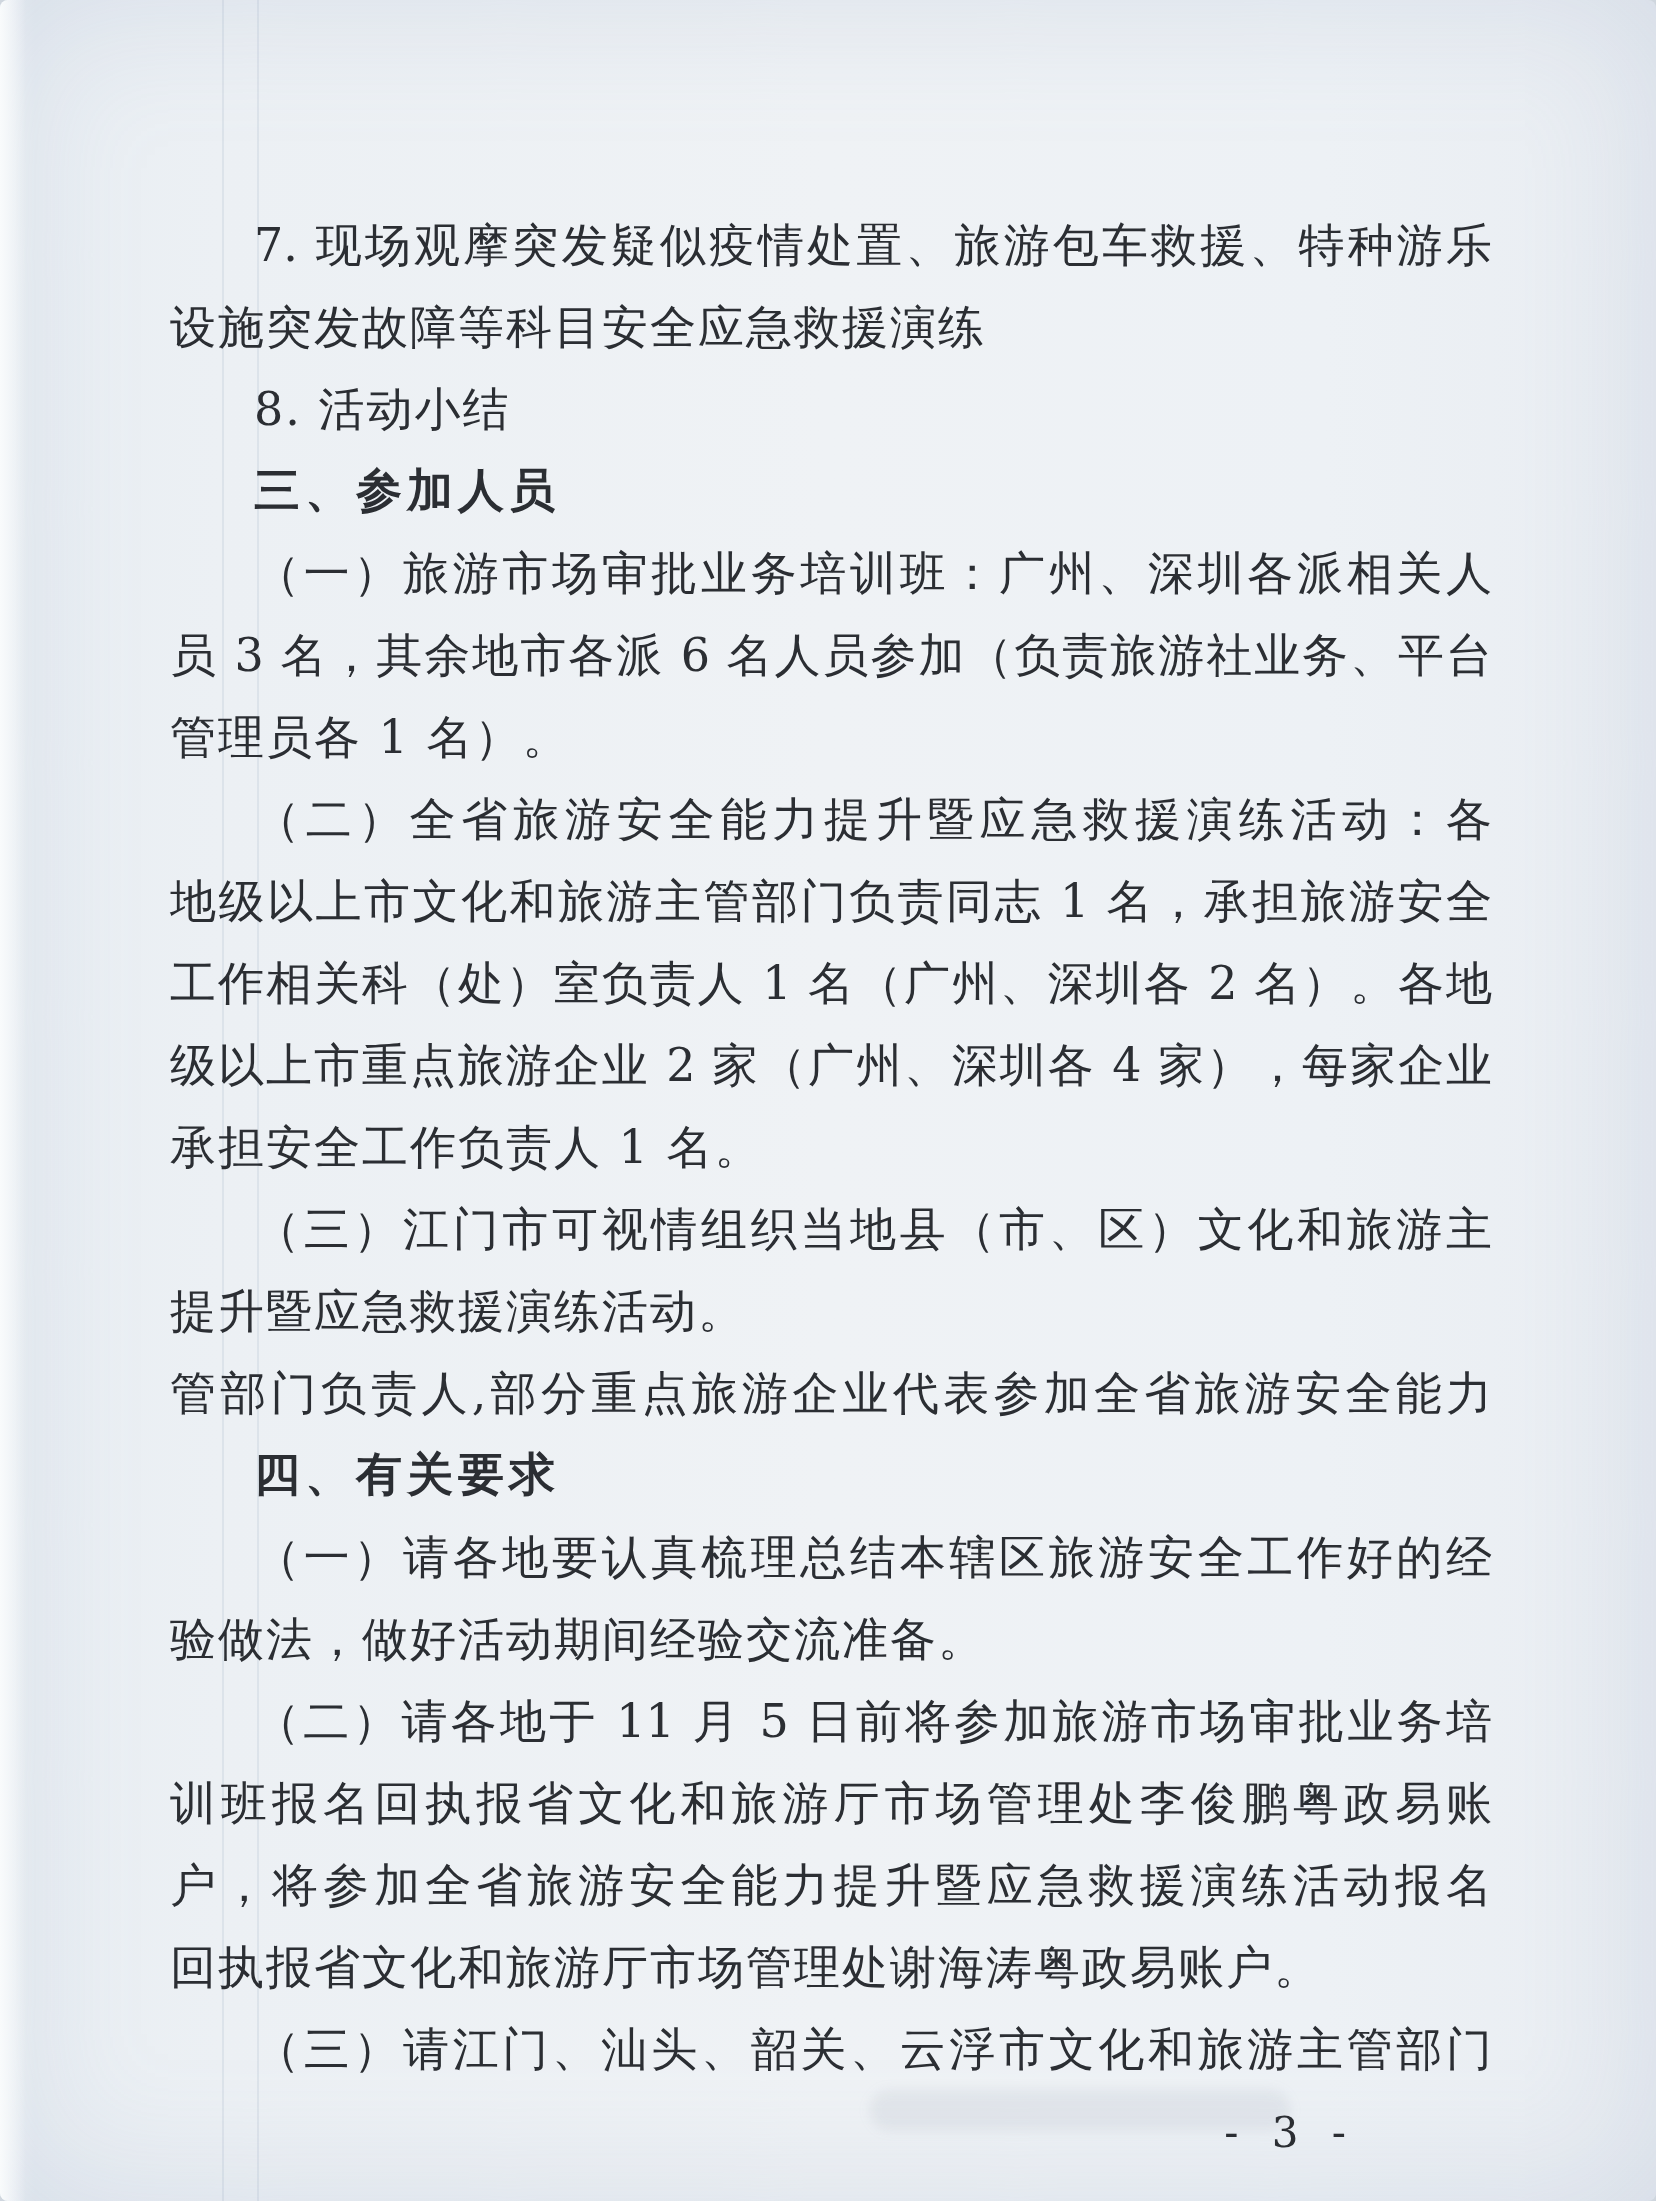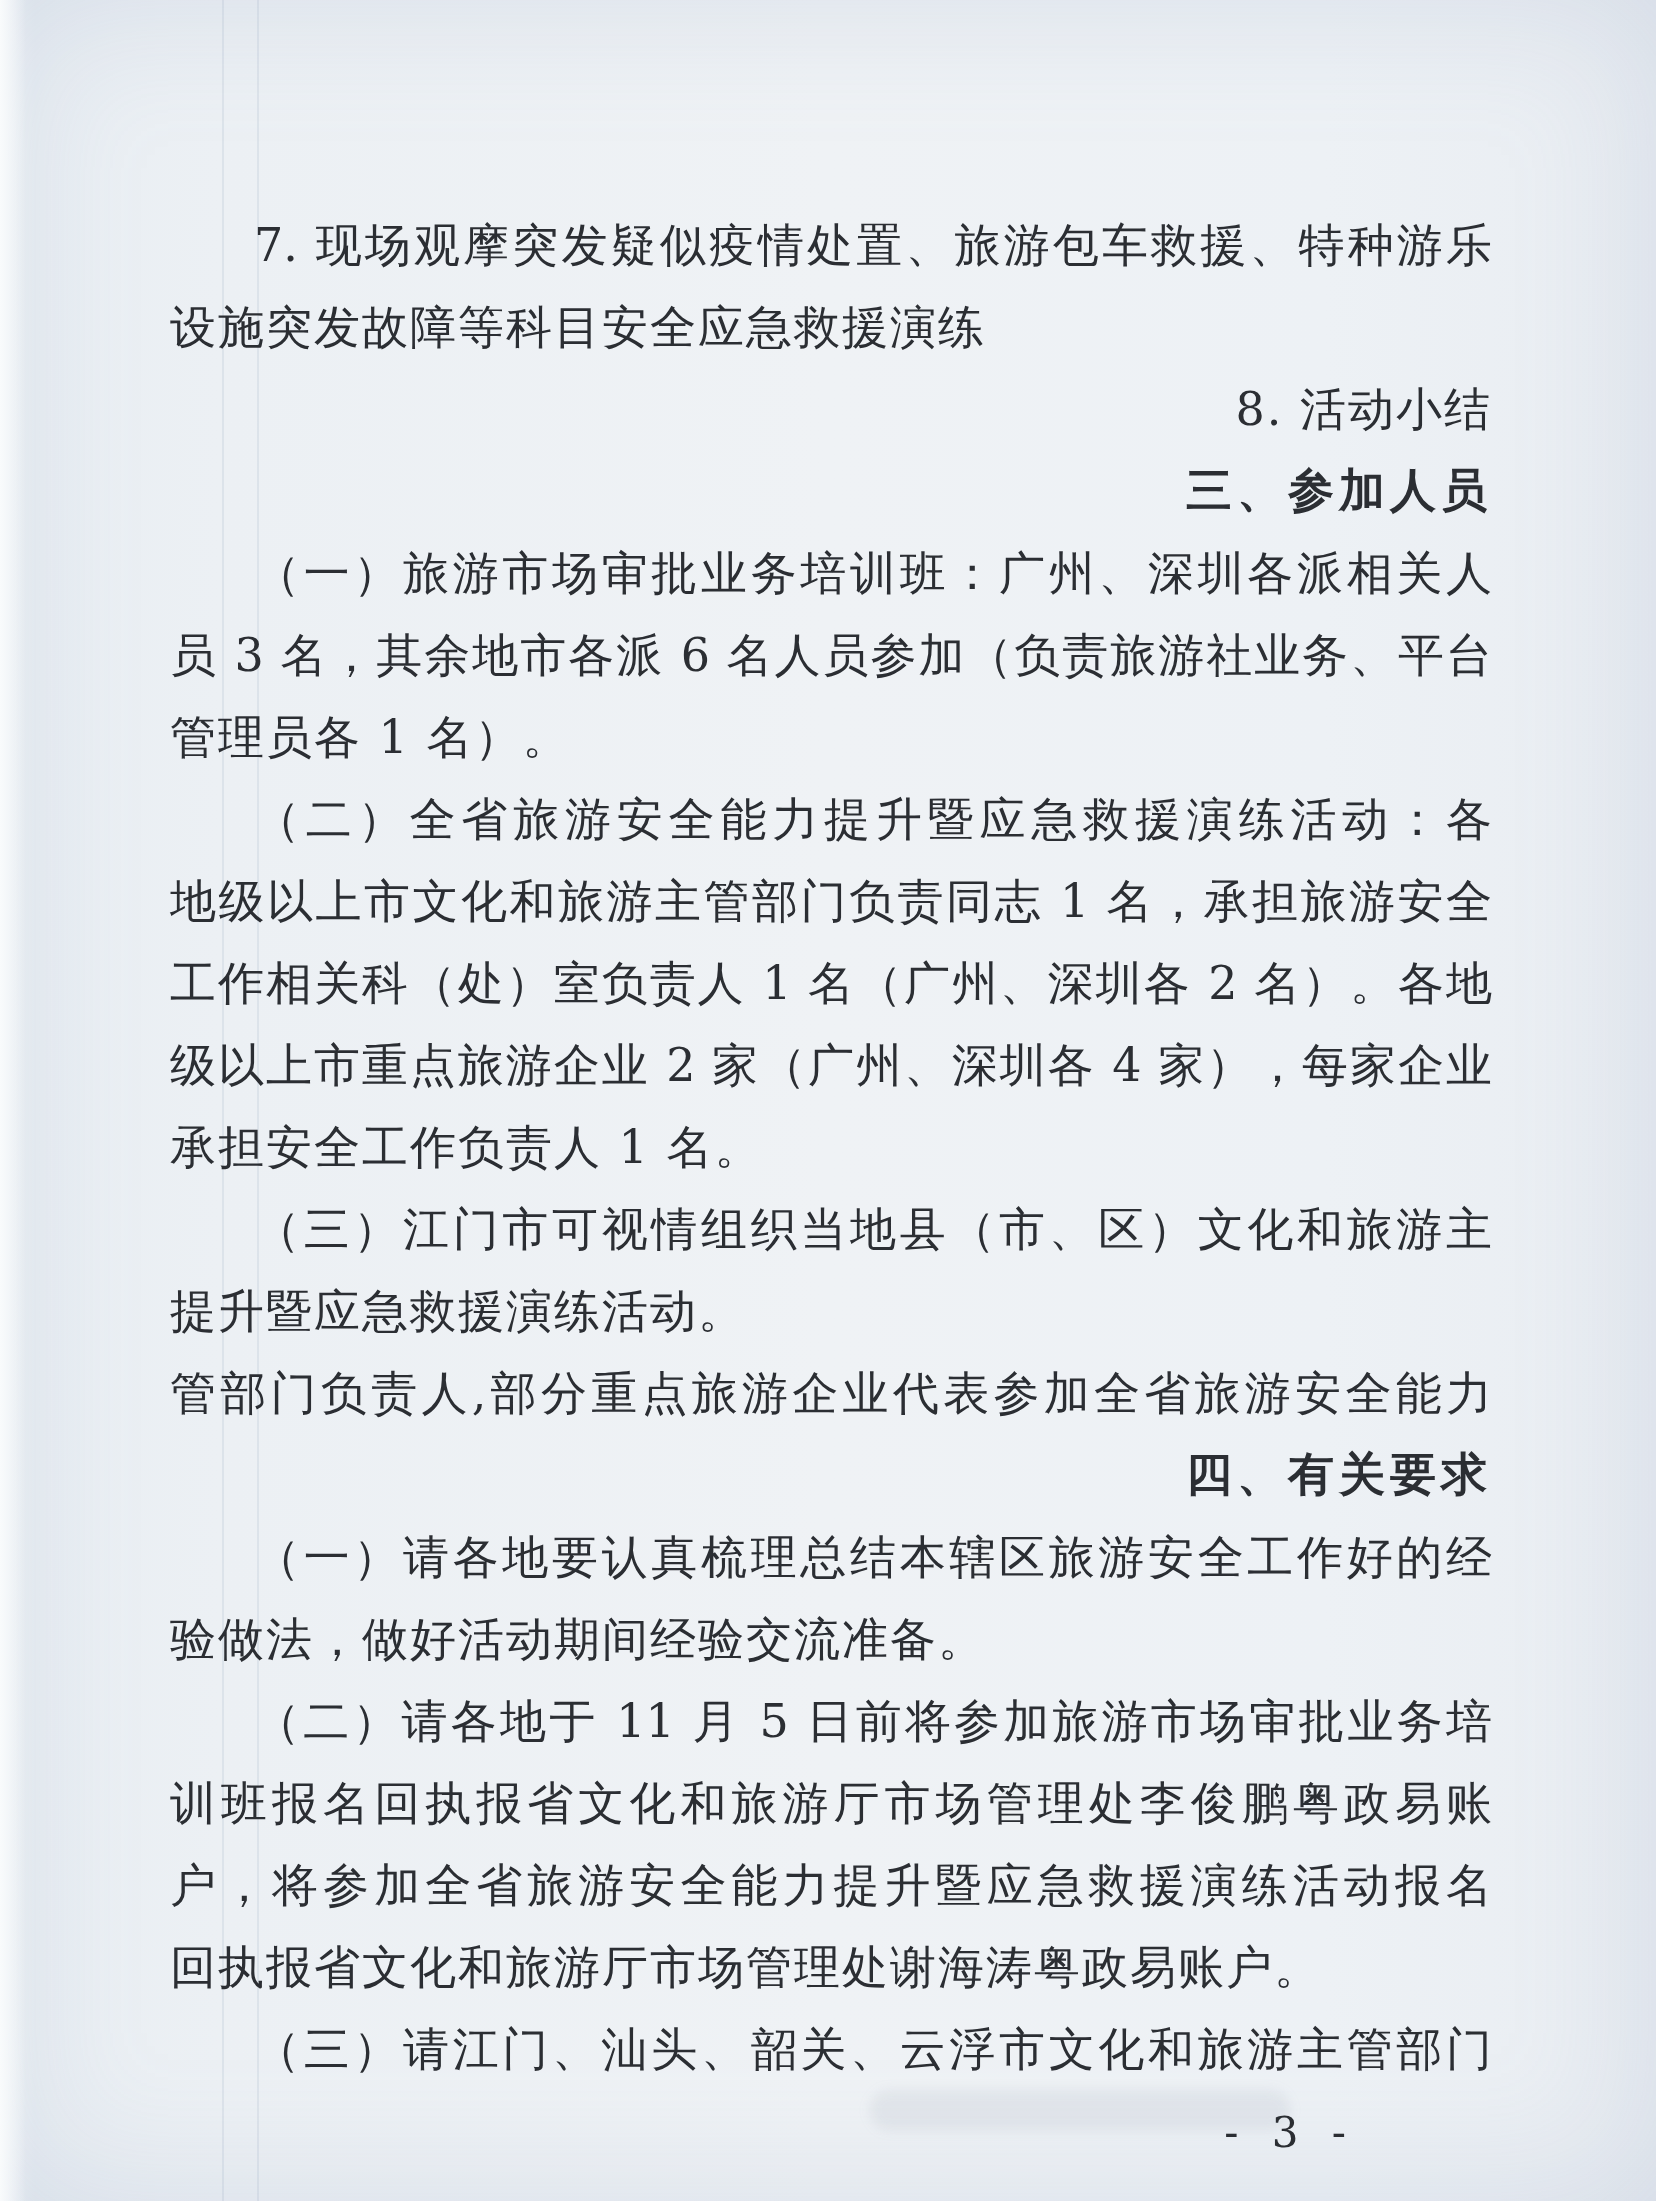--- a/index.html
+++ b/index.html
@@ -10,20 +10,21 @@
   .page {
     position: relative;
     width: 1656px;
     height: 2201px;
     overflow: hidden;
     background: linear-gradient(90deg,
       #f4f7f9 0px, #e9eef3 35px, #ecf0f4 220px,
       #eff2f5 50%, #edf1f5 80%, #e9edf2 100%);
     box-shadow: inset 0 0 140px rgba(140, 160, 190, 0.22);
     font-family: "DejaVu Serif", serif;
+    border-radius: 8px;
   }
   .scan-edge-left {
     position: absolute;
     left: 0; top: 0;
     width: 26px; height: 100%;
     background: linear-gradient(90deg, #f9fbfc, rgba(249,251,252,0));
   }
   .fold-line {
     position: absolute;
     top: 0;
@@ -56,21 +57,20 @@
     color: var(--ink, #2b2e33);
   }
   .line.justify {
     white-space: normal;
     letter-spacing: normal;
     text-align: justify;
     text-align-last: justify;
   }
   .line.indent {
     padding-left: 84px;
-    text-align: right;
   }
   .line.heading {
     font-family: Liberation Serif, serif;
     font-weight: bold;
     letter-spacing: 5px;
   }
   .page-number {
     position: absolute;
     top: 2108px;
     right: 300px;

